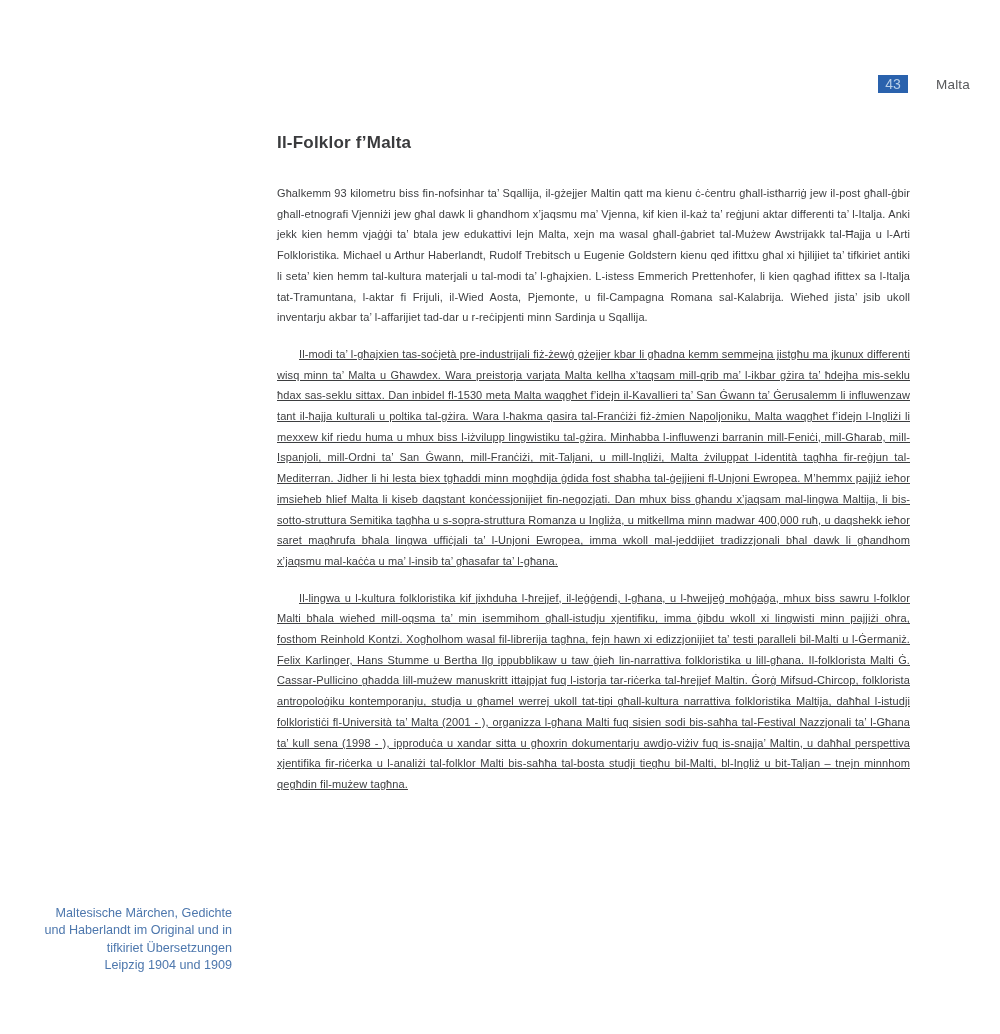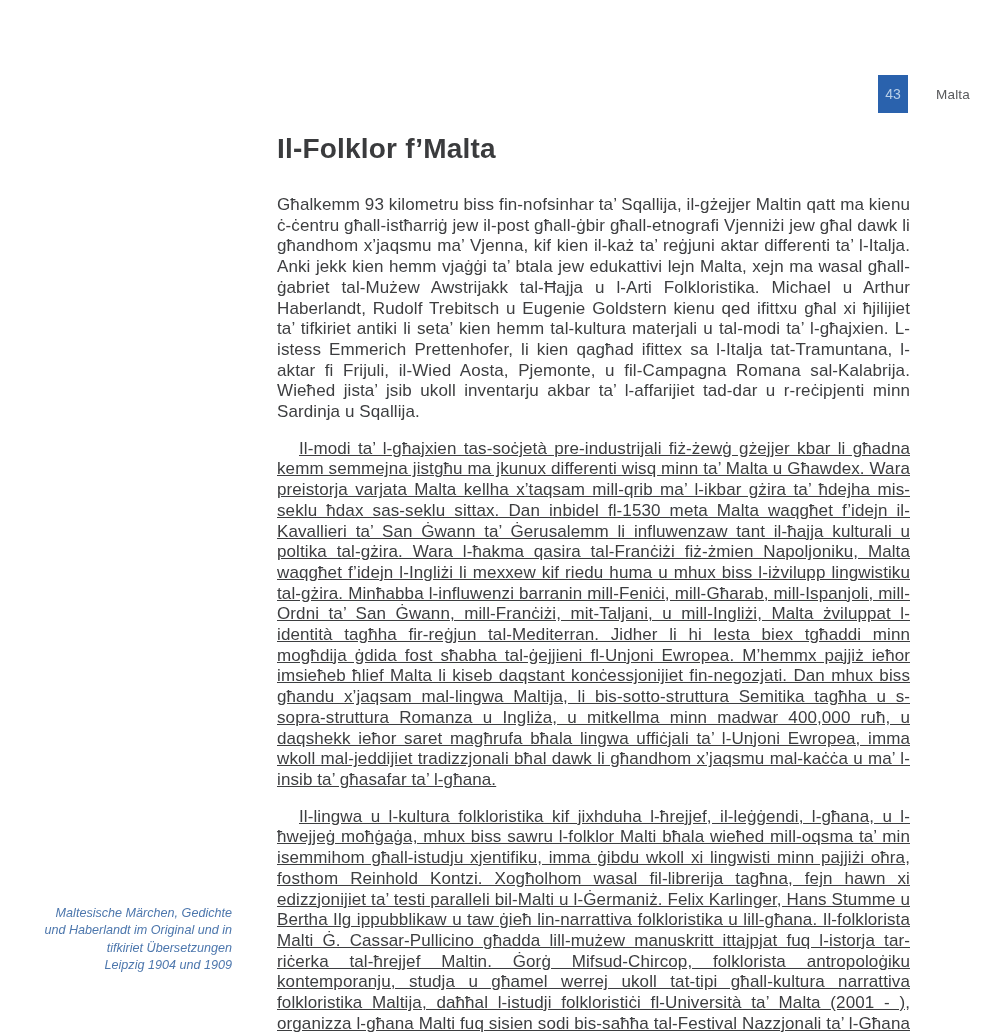--- a/index.html
+++ b/index.html
@@ -16,21 +16,21 @@
   
   .page-header {
     position: absolute;
     left: 878px;
     top: 75px;
     display: flex;
     align-items: center;
   }
   .page-number-badge {
     width: 30px;
-    height: 38px;
+    height: 18px;
     background: var(--page-number-box, #2a62ad);
     color: var(--page-number-text, #b9cfe8);
     display: flex;
     align-items: center;
     justify-content: center;
     font-size: 14px;
   }
   .region-label {
     margin-left: 28px;
     color: var(--region-label-text, #58595b);
@@ -39,47 +39,46 @@
   }
 
   
   .article {
     position: absolute;
     left: 277px;
     top: 133px;
     width: 633px;
   }
   .page-title {
-    font-size: 28px;
+    font-size: 17px;
     font-weight: bold;
     color: var(--title-text, #3a3b3d);
     letter-spacing: 0.2px;
     margin-bottom: 30px;
   }
   .article p {
-    font-size: 17px;
+    font-size: 11px;
     line-height: 20.7px;
     text-align: justify;
     color: var(--body-text, #3d3e40);
     margin-bottom: 16px;
     letter-spacing: 0.1px;
   }
   .article p.indent { text-indent: 22px; text-decoration: underline; }
 
   
   .caption {
     position: absolute;
     left: 20px;
     top: 905px;
     width: 212px;
     text-align: right;
     color: var(--caption-text, #4d77ad);
     font-size: 12.6px;
     line-height: 17.3px;
-    font-style: italic;
   }
 </style>
 </head>
 <body>
 
 <div class="page-header">
   <div class="page-number-badge">
     <span>43</span>
   </div>
   <span class="region-label">Malta</span>

